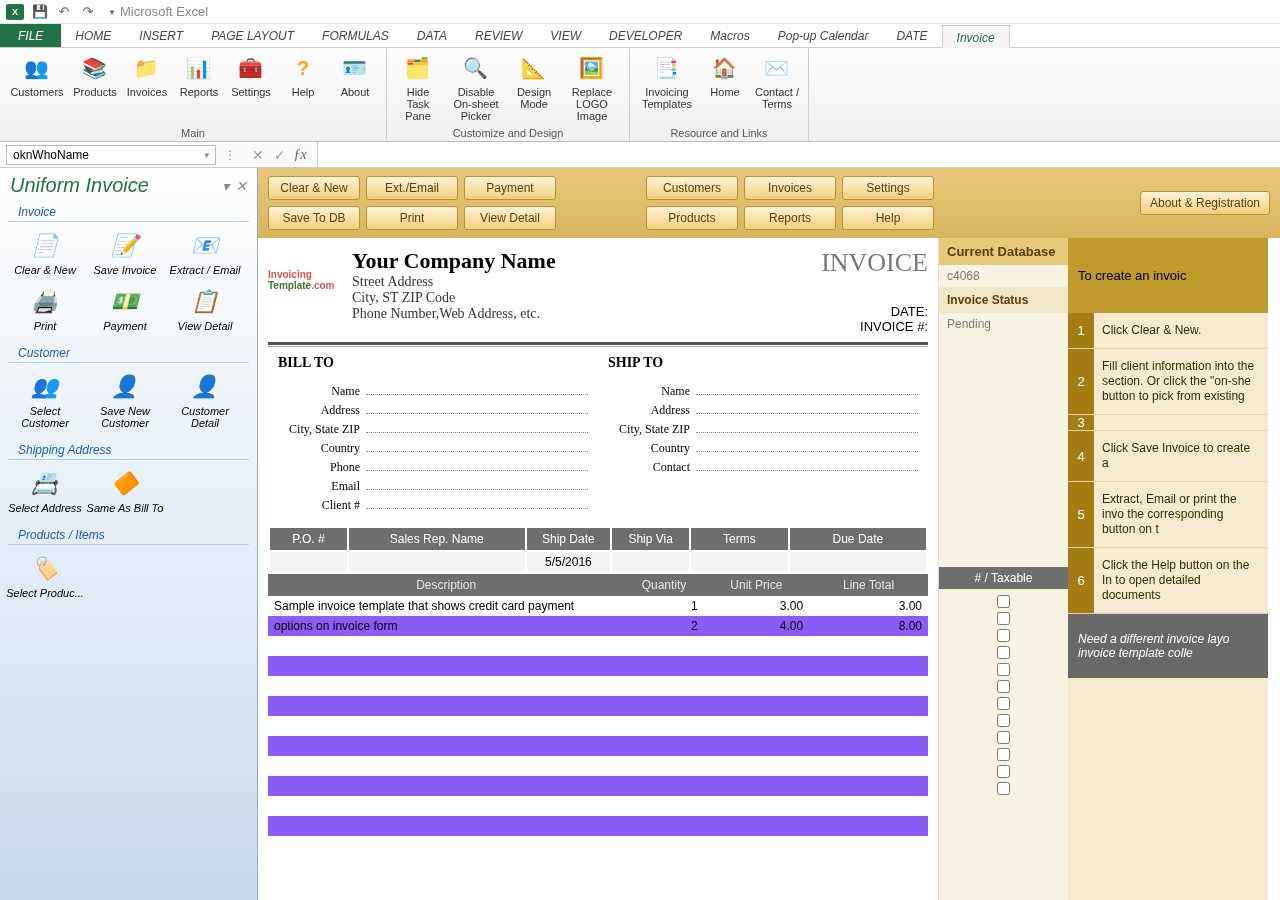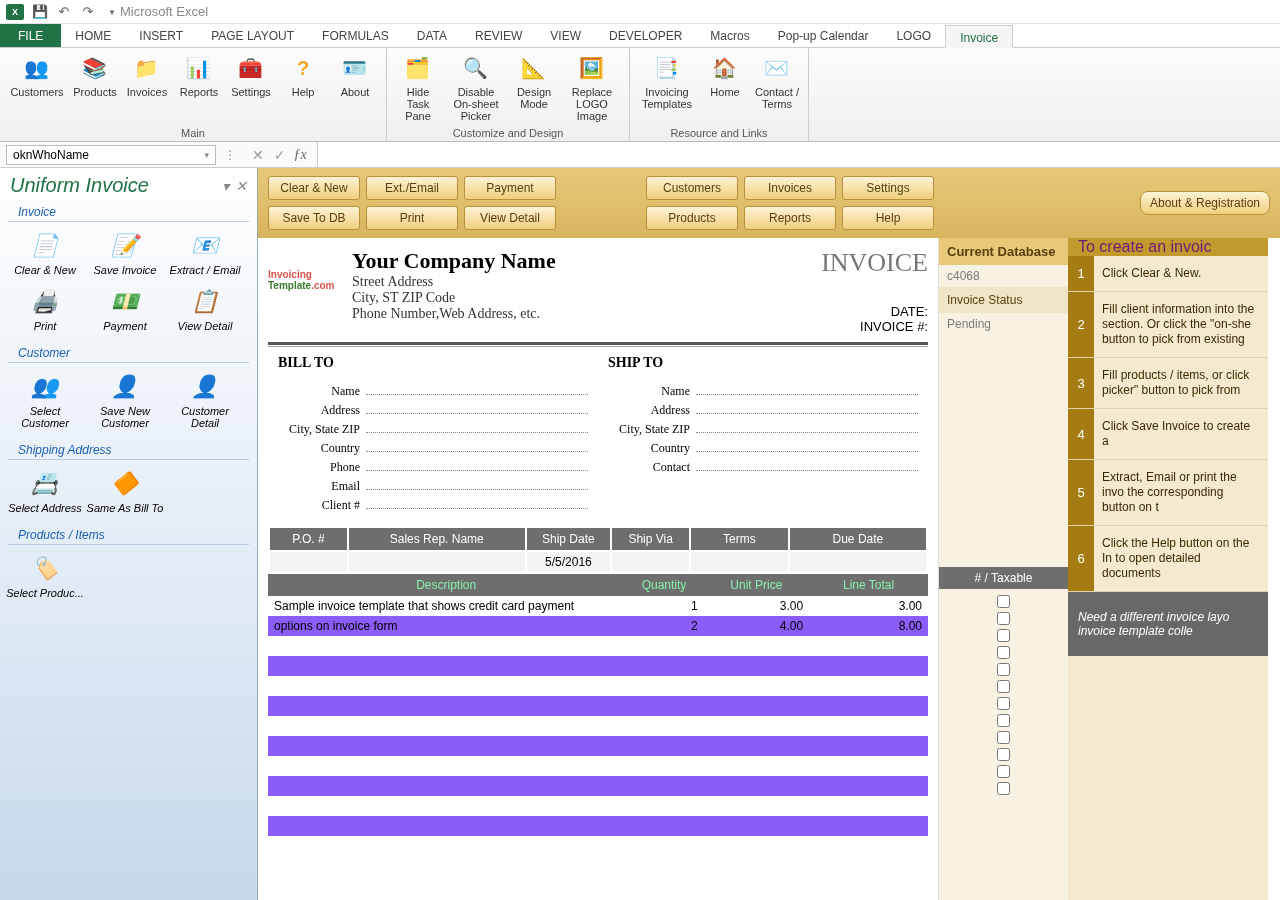--- a/index.html
+++ b/index.html
@@ -3,21 +3,21 @@
 <meta charset="utf-8">
 <style>
   * { box-sizing: border-box; margin: 0; padding: 0; }
   html, body { width: 1280px; height: 900px; font-family: "Segoe UI", Tahoma, sans-serif; font-size: 12px; background:#fff; overflow:hidden;}
   
   .titlebar { height:24px; background:#fff; display:flex; align-items:center; padding:0 6px; border-bottom:1px solid #e5e5e5;}
   .titlebar .qat { display:flex; gap:8px; align-items:center;}
   .titlebar .qat span { width:16px; height:16px; display:inline-flex; align-items:center; justify-content:center; font-size:13px; color:#666;}
   .titlebar .apptitle { flex:1; color:#888; font-size:13px;}
   
-  .ribbon-tabs { height:24px; background:#fff; display:flex; align-items:stretch; border-bottom:1px solid #ccc;}
+  .ribbon-tabs { height:24px; background:#fff; display:flex; align-items:stretch; border-bottom:1px solid #ccc;font-style:italic;}
   .ribbon-tabs .tab { padding:0 14px; line-height:24px; font-size:12px; color:#444; cursor:default; }
   .ribbon-tabs .tab.file { background:#217346; color:#fff; font-weight:500; padding:0 18px;}
   .ribbon-tabs .tab.sel { color:#217346; border:1px solid #ccc; border-bottom:1px solid #f5f5f5; background:#f5f5f5; position:relative; top:1px;}
   
   .ribbon { height:94px; background:linear-gradient(#fcfcfc,#f0f0f0); border-bottom:1px solid #bbb; display:flex;}
   .ribbon-group { border-right:1px solid #ccc; display:flex; flex-direction:column; padding:2px 6px 0;}
   .ribbon-group .row { display:flex; gap:2px; flex:1;}
   .ribbon-group .lbl { text-align:center; font-size:11px; color:#555; padding-bottom:2px;}
   .rbtn { display:flex; flex-direction:column; align-items:center; justify-content:flex-start; width:50px; padding:2px 2px 0; cursor:default;}
   .rbtn.wide{width:62px;}
@@ -66,34 +66,34 @@
   .bscol { flex:1;}
   .bscol h3 { font-size:14px; margin-bottom:12px; font-weight:bold;}
   .fld { display:flex; align-items:baseline; margin-bottom:3px;}
   .fld label { width:88px; text-align:right; padding-right:6px; font-size:12px;}
   .fld .dots { flex:1; border-bottom:1px dotted #888; height:12px;}
   
   table.hdr { width:100%; border-collapse:collapse; font-size:12px;}
   table.hdr th { background:#6e6e6e; color:#fff; font-weight:normal; padding:4px 2px; border:2px solid #fff; font-size:12px;}
   table.hdr td { border:2px solid #fff; background:#f4f4f4; height:22px; text-align:center;}
   table.items { width:100%; border-collapse:collapse; font-size:12px;}
-  table.items th { background:#6e6e6e; color:#86efac; font-weight:normal; padding:4px 2px; font-size:12px;}
+  table.items th { background:#6e6e6e; color:#e5e5e5; font-weight:normal; padding:4px 2px; font-size:12px;}
   table.items td { height:20px; padding:1px 6px;}
   table.items tr.alt td { background:#8b5cf6;}
   table.items td.num { text-align:right;}
   
   .sideA { width:130px; background:#f7f2e2; border-left:1px solid #ddd; font-size:12px;}
   .sideA .dbhdr { background:#e8c97a; padding:6px 8px; color:#5a400f; font-weight:bold; font-size:13px;}
   .sideA .dbval { padding:4px 8px; color:#7a7a7a;}
-  .sideA .sthdr { padding:6px 8px; color:#5a400f; font-weight:normal; background:#f0e5c4;}
+  .sideA .sthdr { padding:6px 8px; color:#5a400f; font-weight:bold; background:#f0e5c4;}
   .sideA .taxhdr { background:#6e6e6e; color:#fff; text-align:center; padding:4px 0; margin-top:232px; font-size:12px;}
   .chkcol { display:flex; flex-direction:column; align-items:center; padding-top:4px; gap:0;}
   .chkcol input { margin:2px 0;}
   .sideB { width:200px; background:#f5ead0; font-size:12px; color:#3a2a00;}
-  .sideB .topstrip { background:#c19a2e; color:#701a75; padding:0 10px; font-size:16px;}
+  .sideB .topstrip { background:#c19a2e; color:#000000; padding:30px 10px; font-size:13px;}
   .step { display:flex; border-bottom:1px solid #e0d4ad;}
   .step .n { width:26px; background:#a47c13; color:#fff; display:flex; align-items:center; justify-content:center; font-size:13px;}
   .step .t { padding:10px 8px; flex:1; line-height:15px;}
   .sideB .foot { background:#686868; color:#fff; padding:18px 10px; font-style:italic; font-size:12px;}
 
 </style>
 </head>
 <body>
 
 <div class="titlebar">
@@ -112,21 +112,21 @@
   <div class="tab">HOME</div>
   <div class="tab">INSERT</div>
   <div class="tab">PAGE LAYOUT</div>
   <div class="tab">FORMULAS</div>
   <div class="tab">DATA</div>
   <div class="tab">REVIEW</div>
   <div class="tab">VIEW</div>
   <div class="tab">DEVELOPER</div>
   <div class="tab">Macros</div>
   <div class="tab">Pop-up Calendar</div>
-  <div class="tab">LOGO</div>
+  <div class="tab">DATE</div>
   <div class="tab sel">Invoice</div>
 </div>
 
 <div class="ribbon">
   <div class="ribbon-group">
     <div class="row">
       <div class="rbtn wide">
           <div class="ricon">👥</div>
           <div class="cap">Customers</div>
         </div>
@@ -306,21 +306,21 @@
             <div class="gbtn">Invoices</div>
             <div class="gbtn">Settings</div>
           </div>
           <div class="gbrow">
             <div class="gbtn">Products</div>
             <div class="gbtn">Reports</div>
             <div class="gbtn">Help</div>
           </div>
         </div>
         <div style="flex:1"></div>
-        <div class="gbtn wide" style="align-self:center;border-radius:8px;">About &amp; Registration</div>
+        <div class="gbtn wide" style="align-self:center;">About &amp; Registration</div>
       </div>
 
       <div class="paperwrap">
         <div class="paper">
           <div class="company">
             <div class="logo">
                 <span style="color:#d9534f;">Invoicing</span>
                 <span style="color:#3a7a2c;">Template<span style="color:#d9534f">.com</span></span>
               </div>
             <div class="info">
@@ -526,21 +526,20 @@
           <div class="step">
               <div class="n">1</div>
               <div class="t">Click Clear &amp; New.</div>
             </div>
           <div class="step">
               <div class="n">2</div>
               <div class="t">Fill client information into the section. Or click the "on-she button to pick from existing</div>
             </div>
           <div class="step">
               <div class="n">3</div>
-              <div class="t">Fill products / items, or click picker" button to pick from</div>
             </div>
           <div class="step">
               <div class="n">4</div>
               <div class="t">Click Save Invoice to create a</div>
             </div>
           <div class="step">
               <div class="n">5</div>
               <div class="t">Extract, Email or print the invo the corresponding button on t</div>
             </div>
           <div class="step">

